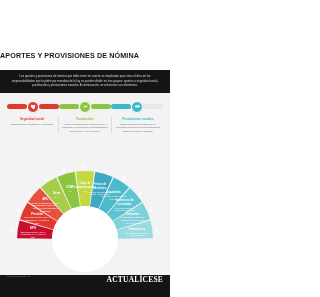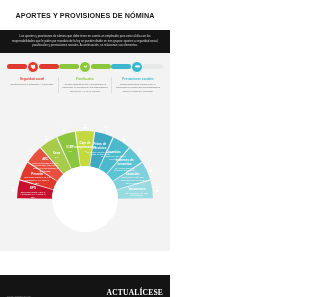--- a/index.html
+++ b/index.html
@@ -10,21 +10,21 @@
     position:relative;
     overflow:hidden;
   }
 
   
   .header {
     height:30px;
     background:#ffffff;
     display:flex;
     align-items:center;
-    justify-content:center;
+    margin-top:40px;
   }
   .header-title {
     font-size:7.2px;
     font-weight:bold;
     letter-spacing:.1px;
     color:#1a1a1a;
     text-align:center;
     white-space:nowrap;
   }
 
@@ -139,21 +139,21 @@
   .seg-icon svg { fill:#ffffff; display:block; }
 
   
   .footer {
     position:absolute;
     left:0; bottom:0;
     width:170px;
     height:22px;
     background:#141414;
     display:flex;
-    align-items:flex-end;
+    align-items:flex-start;
     justify-content:space-between;
     padding:0 7px;
   }
   .footer-credit {
     font-size:2.2px;
     color:#8a8a8a;
     display:flex;
     align-items:center;
     gap:1.5px;
   }

